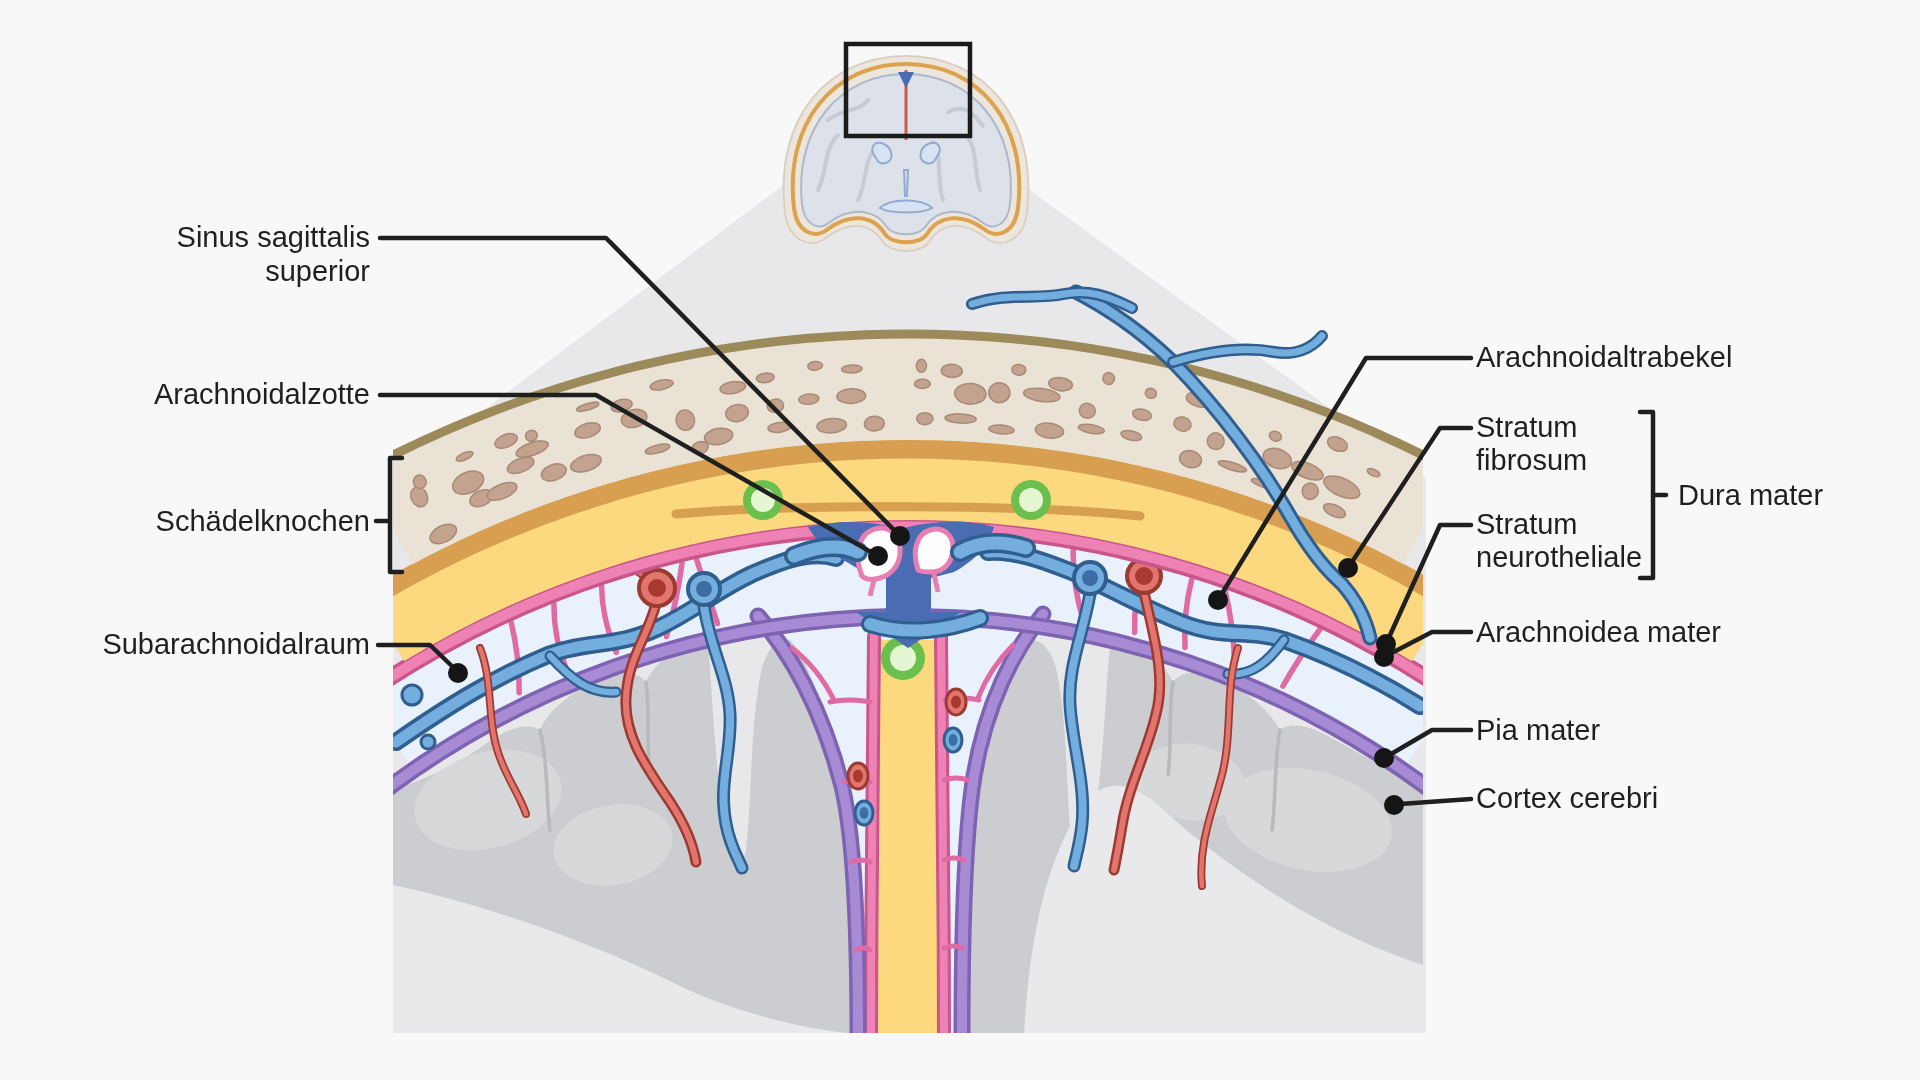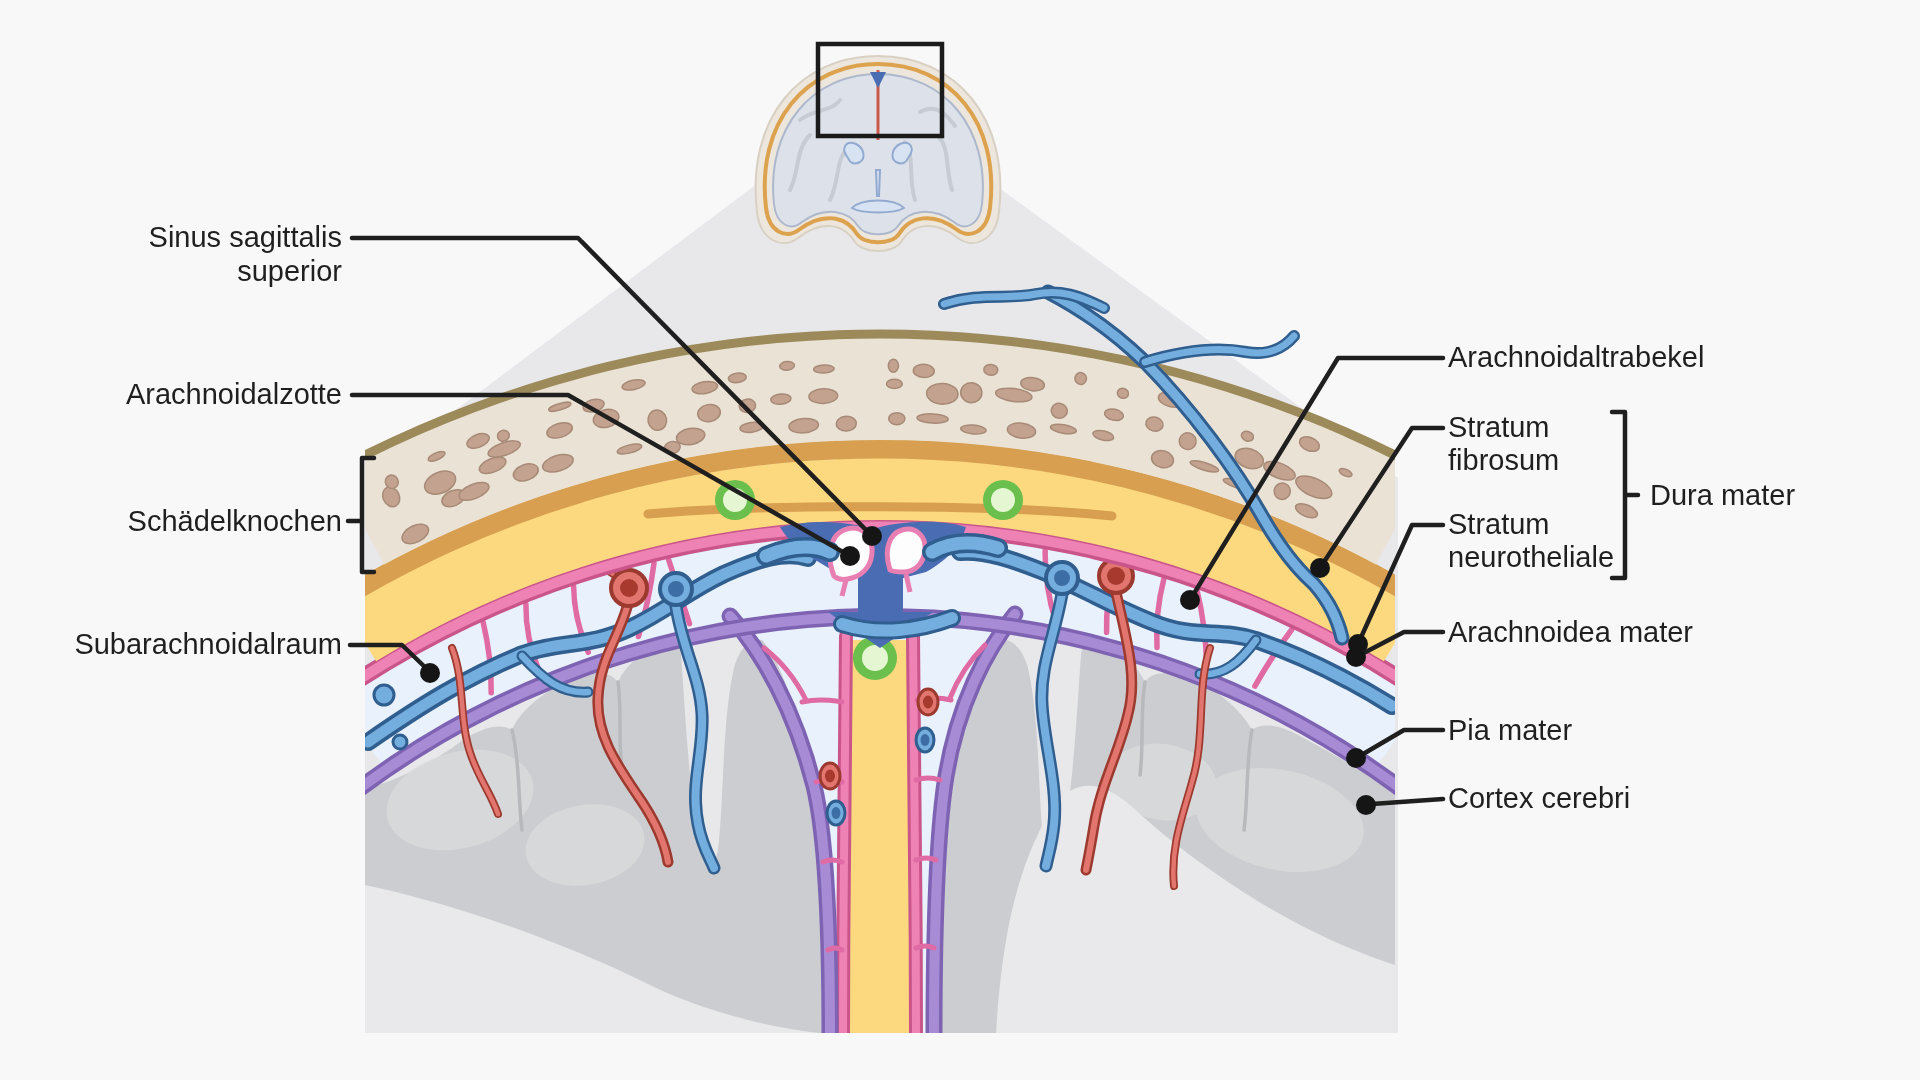--- a/index.html
+++ b/index.html
@@ -1,16 +1,16 @@
 <!DOCTYPE html>
 <html><head>
 <meta charset="utf-8">
 <style>
   html,body{margin:0;padding:0;background:#f8f8f8;}
-  .stage{width:1852px;height:1080px;position:relative;overflow:hidden;}
+  .stage{width:1852px;height:1080px;position:relative;overflow:hidden;padding-left:28px;}
   svg{display:block;}
   text{font-family:"Liberation Sans",sans-serif;font-size:29px;}
   .lbl{fill:#1f1f1f;}
   .leader{stroke:#1f1f1f;stroke-width:4.5;fill:none;stroke-linejoin:round;stroke-linecap:round;}
   .dot{fill:#151515;}
 </style>
 </head>
 <body>
 
 <div class="stage">

